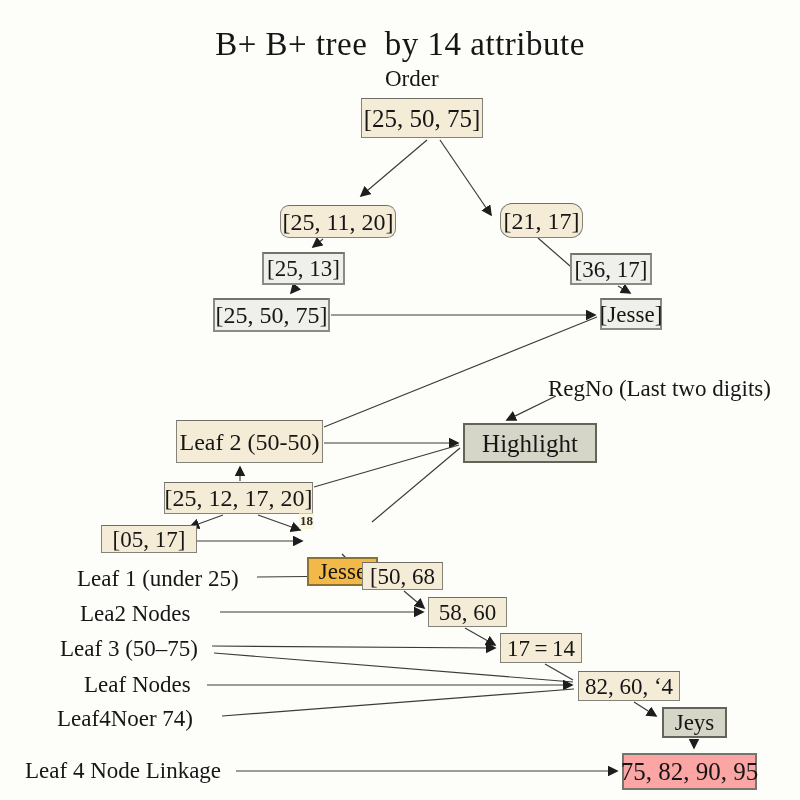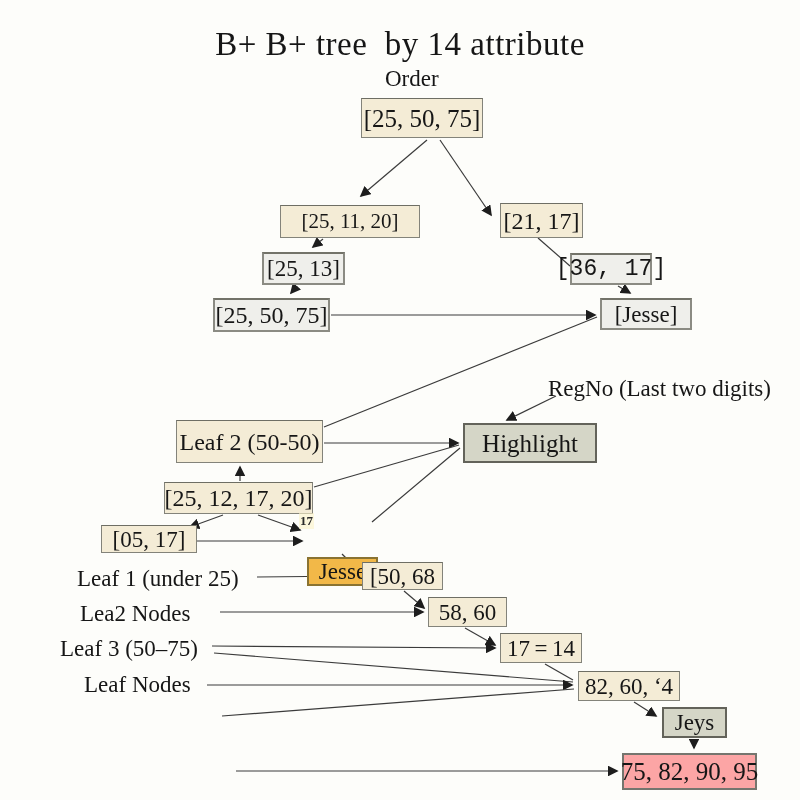--- a/index.html
+++ b/index.html
@@ -72,37 +72,39 @@
       <line x1="236" y1="771" x2="617" y2="771" marker-end="url(#arr)"></line>
     </g>
   </svg>
 
   <div class="title">B+ B+ tree  by 14 attribute</div>
 
   <div class="floating-label" style="left:385px;top:66px;">Order</div>
   <div class="floating-label" style="left:548px;top:376px;">RegNo (Last two digits)</div>
 
   <div class="node cream" style="left:361px;top:98px;width:122px;height:40px;font-size:25px;">[25, 50, 75]</div>
-  <div class="node cream" style="left:280px;top:205px;width:140px;height:33px;font-size:21px;">[25, 11, 20]</div>
-  <div class="node cream" style="left:500px;top:203px;width:83px;height:35px;font-size:24px;">[21, 17]</div>
+  <div class="node cream" style="left:280px;top:205px;width:116px;height:33px;font-size:24px;border-radius:9px;">[25, 11, 20]</div>
+  <div class="node cream" style="left:500px;top:203px;width:83px;height:35px;font-size:24px;border-radius:12px;">[21, 17]</div>
   <div class="node gray" style="left:262px;top:252px;width:83px;height:33px;text-align:center;">[25, 13]</div>
-  <div class="node gray" style="left:570px;top:253px;width:82px;height:32px;font-family:Liberation Mono, monospace;">[36, 17]</div>
+  <div class="node gray" style="left:570px;top:253px;width:82px;height:32px;">[36, 17]</div>
   <div class="node gray" style="left:213px;top:298px;width:117px;height:34px;font-size:24px;">[25, 50, 75]</div>
-  <div class="node gray" style="left:600px;top:298px;width:92px;height:32px;">[Jesse]</div>
+  <div class="node gray" style="left:600px;top:298px;width:62px;height:32px;">[Jesse]</div>
   <div class="node cream" style="left:176px;top:420px;width:147px;height:43px;font-size:24px;">Leaf 2 (50-50)</div>
   <div class="node sage" style="left:463px;top:423px;width:134px;height:40px;font-size:25px;">Highlight</div>
   <div class="node cream" style="left:164px;top:482px;width:149px;height:32px;font-size:24px;">[25, 12, 17, 20]</div>
   <div class="node cream" style="left:101px;top:525px;width:96px;height:28px;">[05, 17]</div>
   <div class="node orange" style="left:307px;top:524px;width:71px;height:29px;margin-top:33px;">Jesse</div>
-  <div class="tiny-mark" style="left:299px;top:513px;">17</div>
+  <div class="tiny-mark" style="left:299px;top:513px;">18</div>
   <div class="node cream" style="left:362px;top:562px;width:81px;height:28px;">[50, 68</div>
   <div class="node cream" style="left:428px;top:597px;width:79px;height:30px;">58, 60</div>
   <div class="node cream" style="left:500px;top:633px;width:82px;height:30px;">17 = 14</div>
   <div class="node cream" style="left:578px;top:671px;width:102px;height:30px;">82, 60, ‘4</div>
   <div class="node sage" style="left:662px;top:707px;width:65px;height:31px;">Jeys</div>
   <div class="node lightgray" style="left:622px;top:753px;width:135px;height:37px;font-size:25px;">75, 82, 90, 95</div>
 
   <div class="side-label" style="left:77px;top:566px;">Leaf 1 (under 25)</div>
   <div class="side-label" style="left:80px;top:601px;">Lea2 Nodes</div>
   <div class="side-label" style="left:60px;top:636px;">Leaf 3 (50–75)</div>
   <div class="side-label" style="left:84px;top:672px;">Leaf Nodes</div>
+  <div class="side-label" style="left:57px;top:706px;">Leaf4Noer 74)</div>
+  <div class="side-label" style="left:25px;top:758px;">Leaf 4 Node Linkage</div>
 
 </div>
 
 </body></html>

